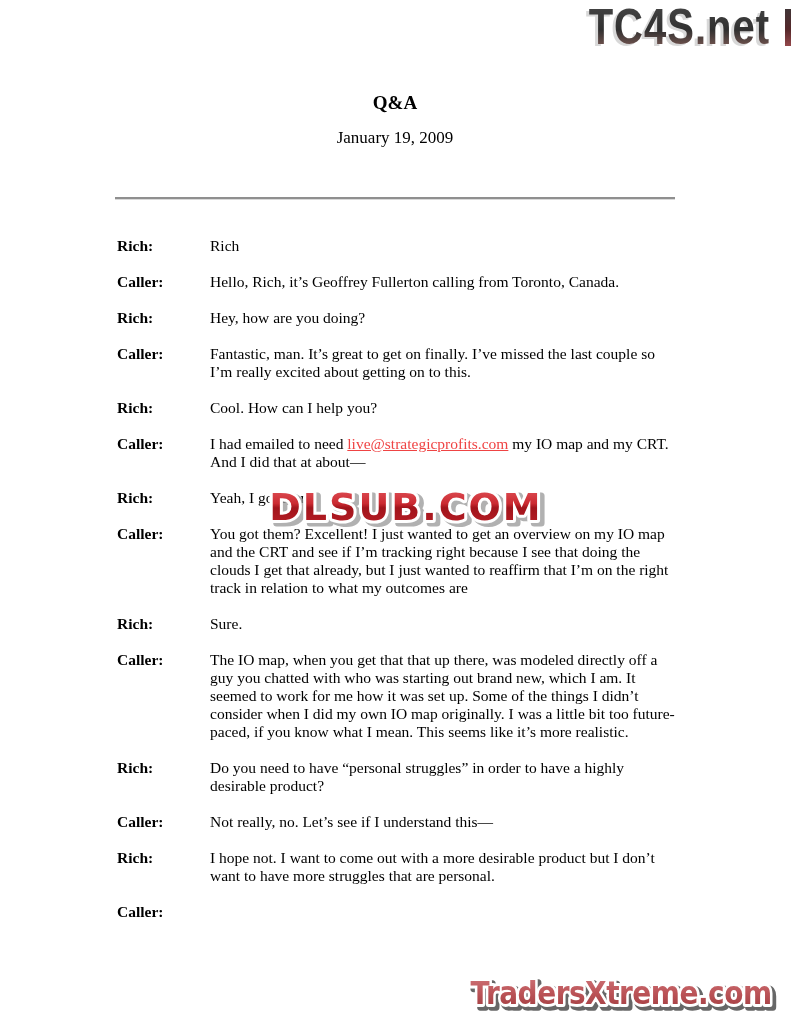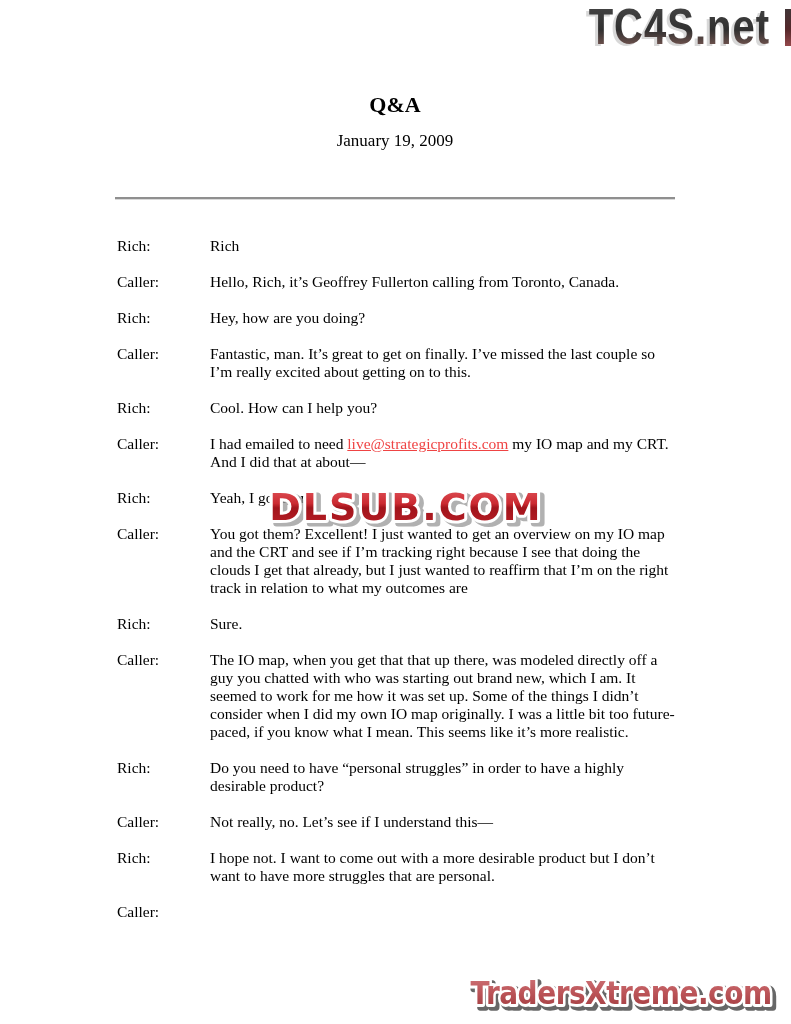--- a/index.html
+++ b/index.html
@@ -21,31 +21,31 @@
     font-size: 40px;
     letter-spacing: 1px;
   }
   .logo-edge-bar {
     position: absolute; top: 9px; right: 0; width: 6px; height: 37px;
     background: linear-gradient(180deg, #413537 0%, #55282a 55%, #94484b 100%);
   }
 
   
   .title-block { position: absolute; top: 0; left: 115px; width: 560px; text-align: center; }
-  .doc-title { margin: 93px 0 0 0; font-size: 22px; font-weight: bold; line-height: 1.1; }
+  .doc-title { margin: 93px 0 0 0; font-size: 19px; font-weight: bold; line-height: 1.1; }
   .doc-date { margin-top: 14px; font-size: 17px; font-family: Liberation Serif, serif; }
   .divider {
     position: absolute; top: 197px; left: 115px; width: 560px; height: 2px;
     margin: 0; border: 0; background: #8f8f8f; box-shadow: 0 1px 0 #d9d9d9;
   }
 
   
   .transcript { position: absolute; top: 237px; left: 117px; width: 562px; }
   .entry { display: flex; margin-bottom: 18px; font-size: 15.5px; line-height: 18px; }
-  .speaker { flex: 0 0 93px; width: 93px; font-weight: normal; }
+  .speaker { flex: 0 0 93px; width: 93px; font-weight: bold; }
   .dialogue { width: 467px; }
   .email-link { color: #ef4444; text-decoration: underline; cursor: pointer; }
 
   
   .watermark { position: absolute; left: 248px; top: 480px; z-index: 5; }
   .watermark text {
     font-family: "DejaVu Sans", sans-serif;
     font-weight: bold;
     font-size: 38px;
     letter-spacing: 2px;

